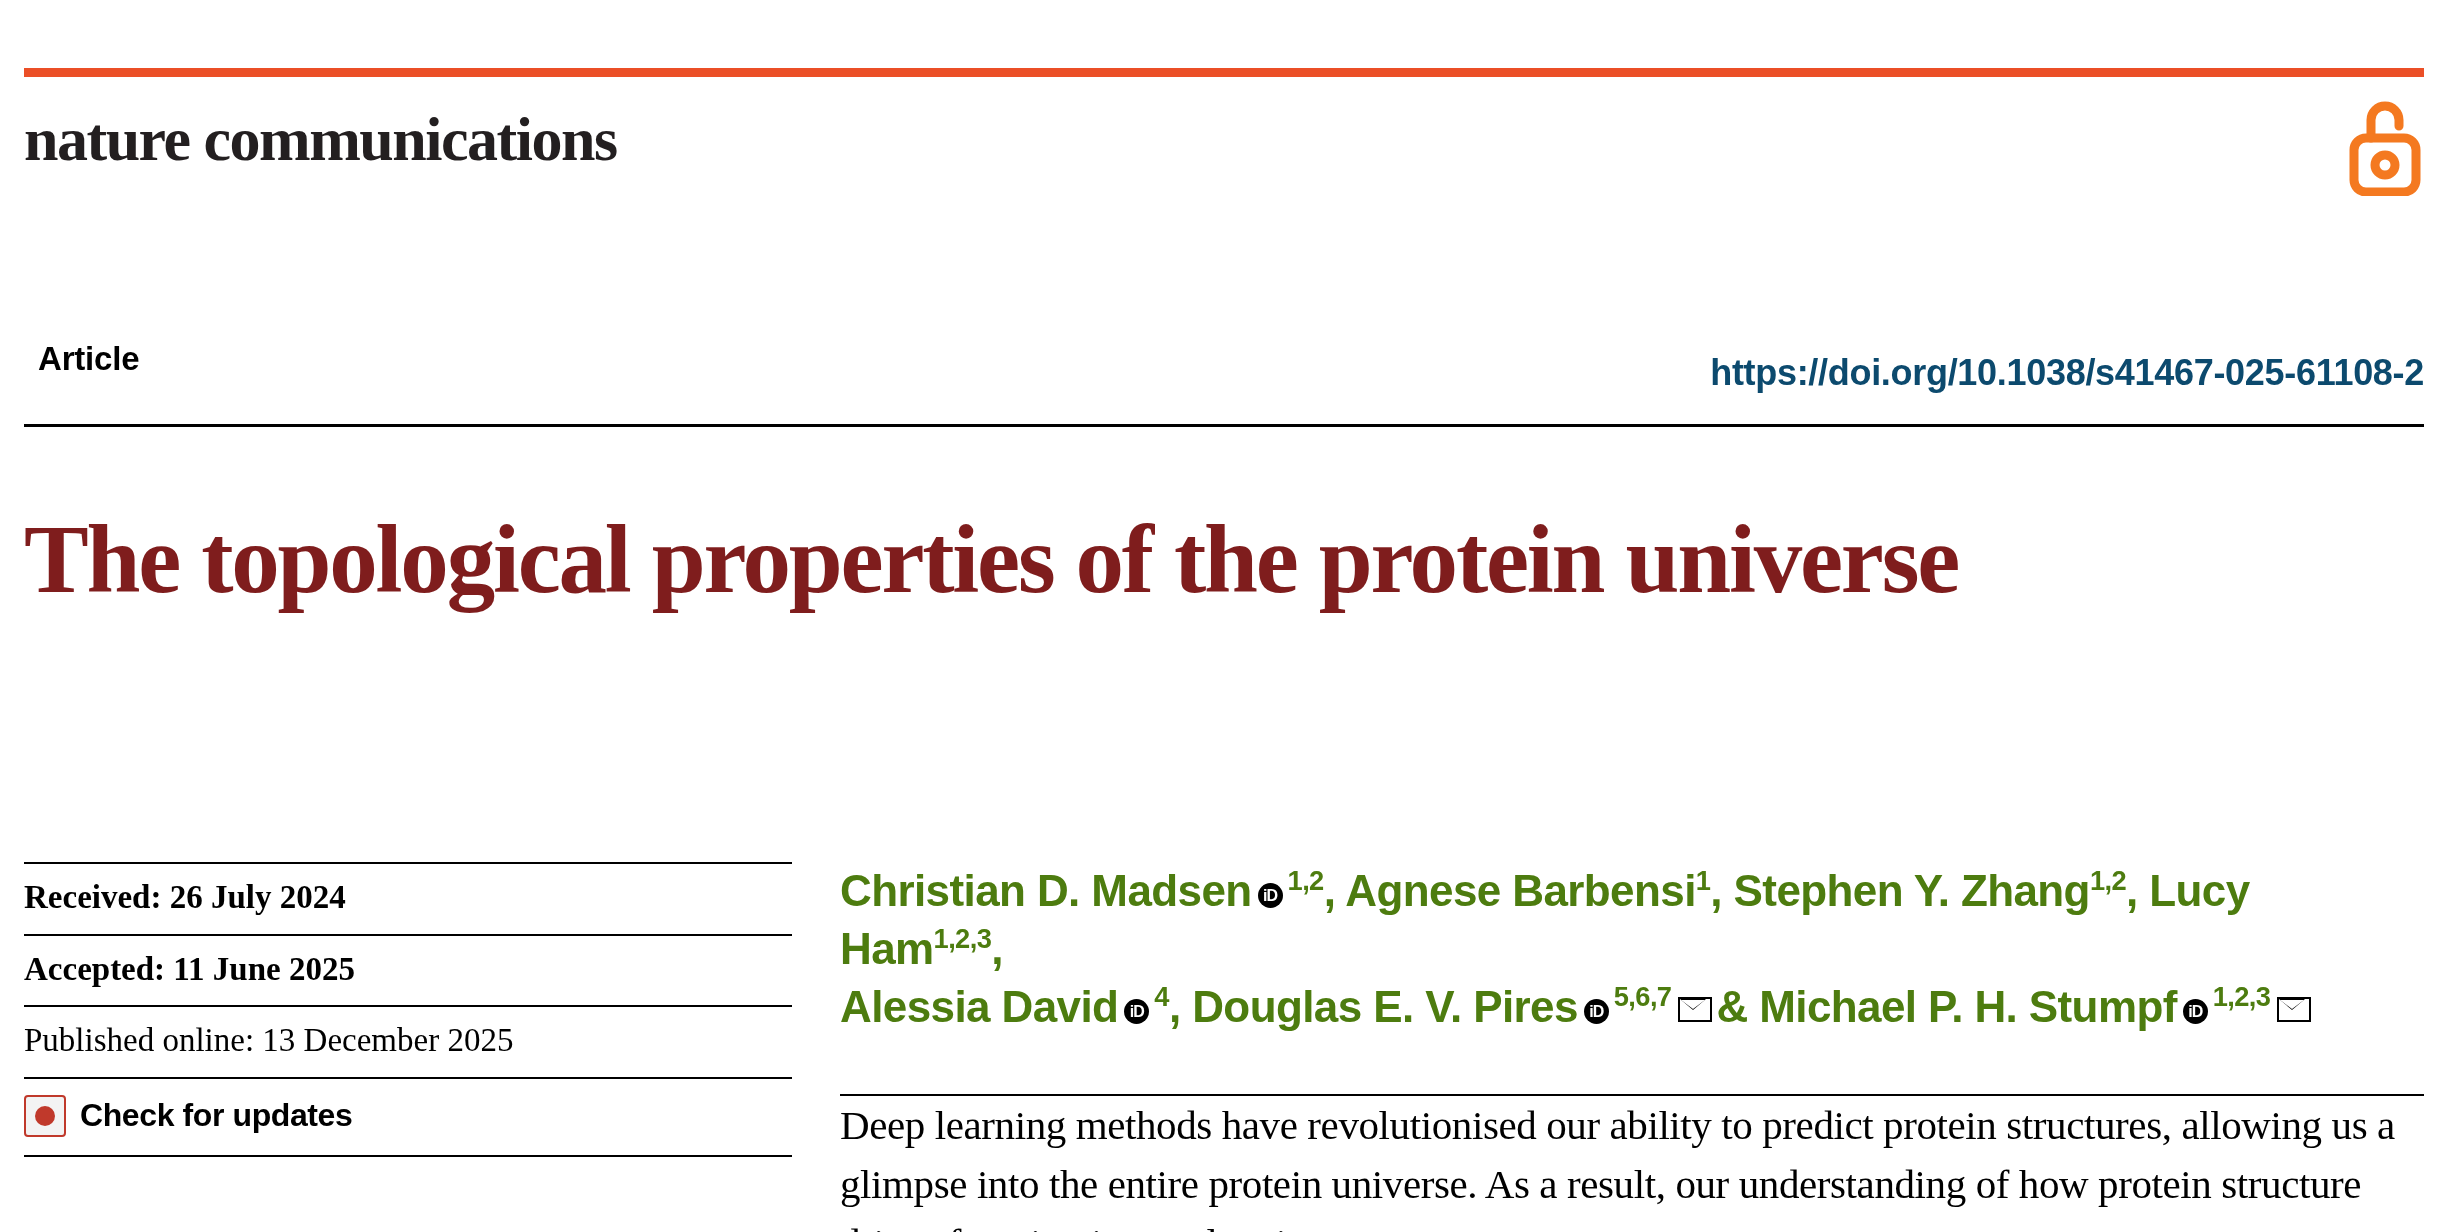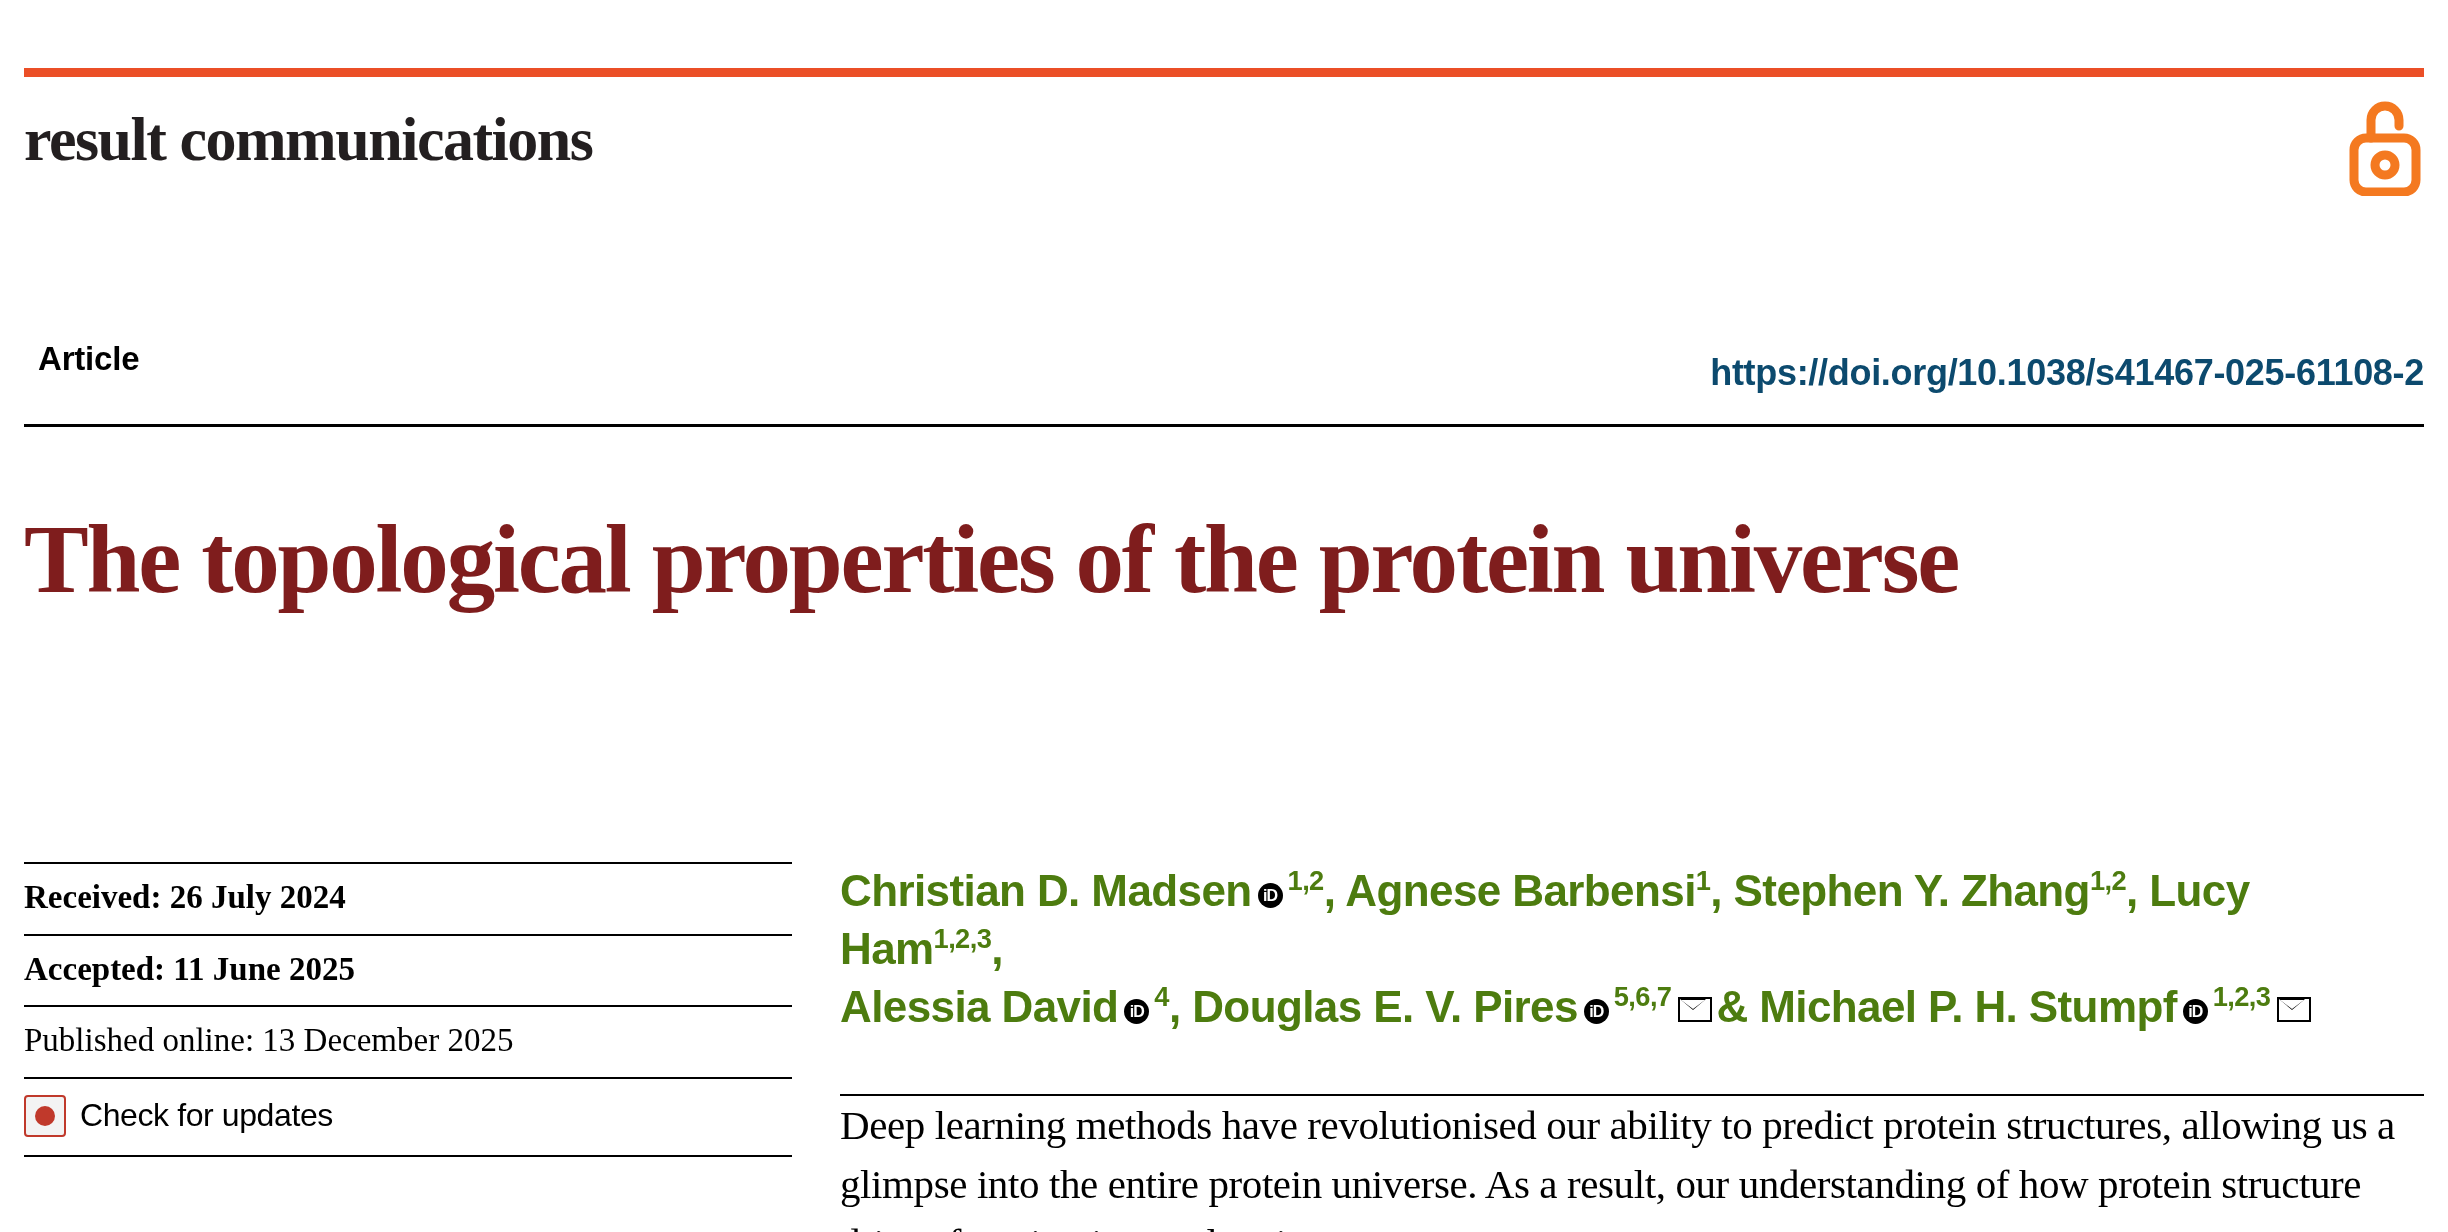--- a/index.html
+++ b/index.html
@@ -147,21 +147,21 @@
     left: 50%;
     top: 50%;
     transform: translate(-50%, -50%);
     width: 20px;
     height: 20px;
     border-radius: 50%;
     background: #c0392b;
   }
   .cfu-label {
     font-family: "Liberation Sans", sans-serif;
-    font-weight: normal;
+    font-weight: bold;
     font-size: 32px;
     letter-spacing: -0.4px;
   }
 
   
   .content-col {
     position: absolute;
     left: 840px;
     top: 862px;
     width: 1584px;
@@ -242,21 +242,21 @@
     color: #000;
   }
 </style>
 </head>
 <body>
 
 <div class="page">
 
   <div class="top-rule"></div>
 
-  <div class="masthead">result communications</div>
+  <div class="masthead">nature communications</div>
 
   <div class="oa-icon">
     <svg viewBox="0 0 78 102" width="78" height="102" aria-hidden="true">
       <path d="M25 44 V26 a14 14 0 0 1 28 0 v6" fill="none" stroke="#f47920" stroke-width="9" stroke-linecap="round"></path>
       <rect x="8" y="44" width="62" height="54" rx="12" fill="none" stroke="#f47920" stroke-width="9"></rect>
       <circle cx="39" cy="71" r="10" fill="none" stroke="#f47920" stroke-width="9"></circle>
     </svg>
   </div>
 
   <div class="article-row">

